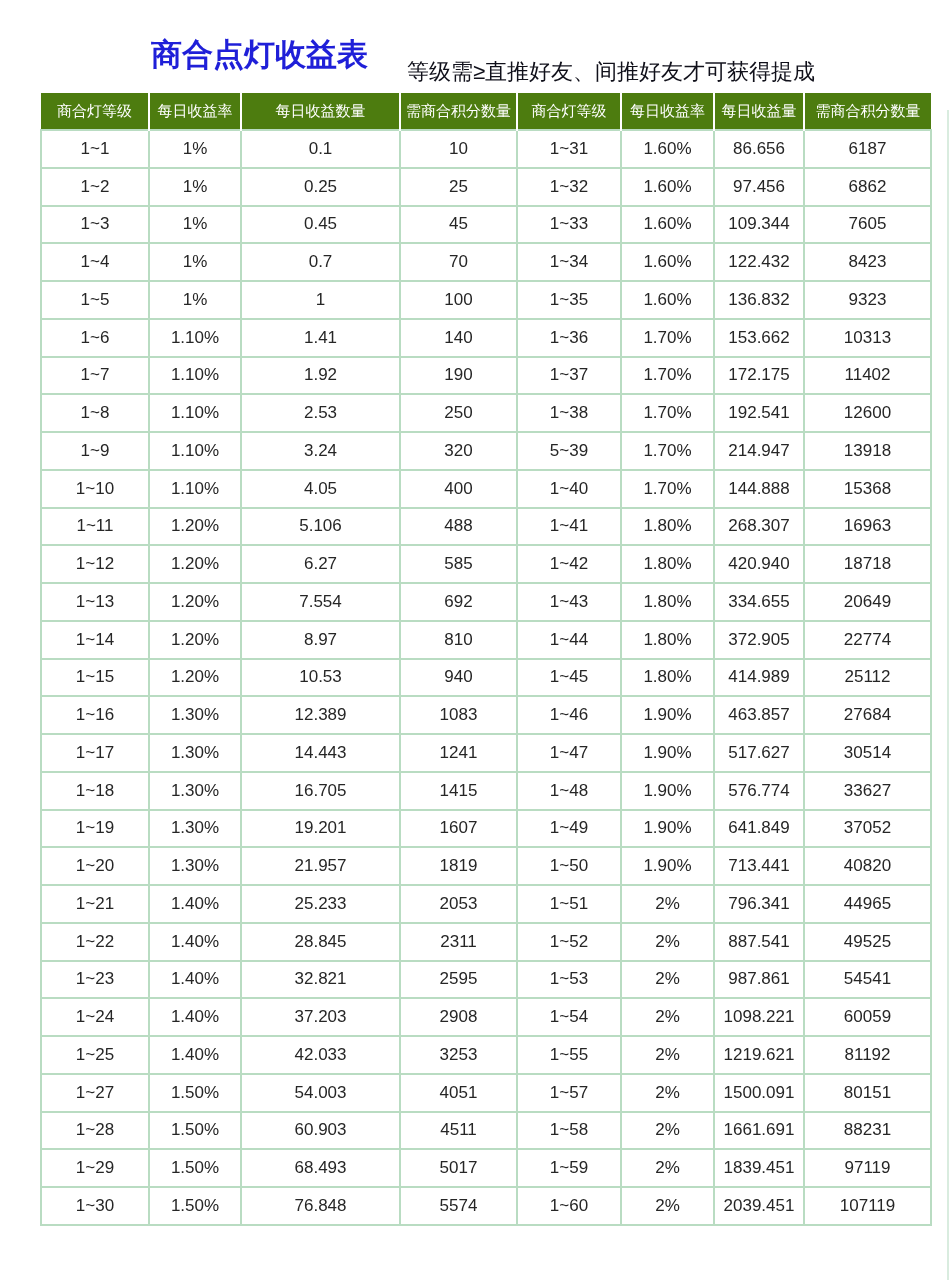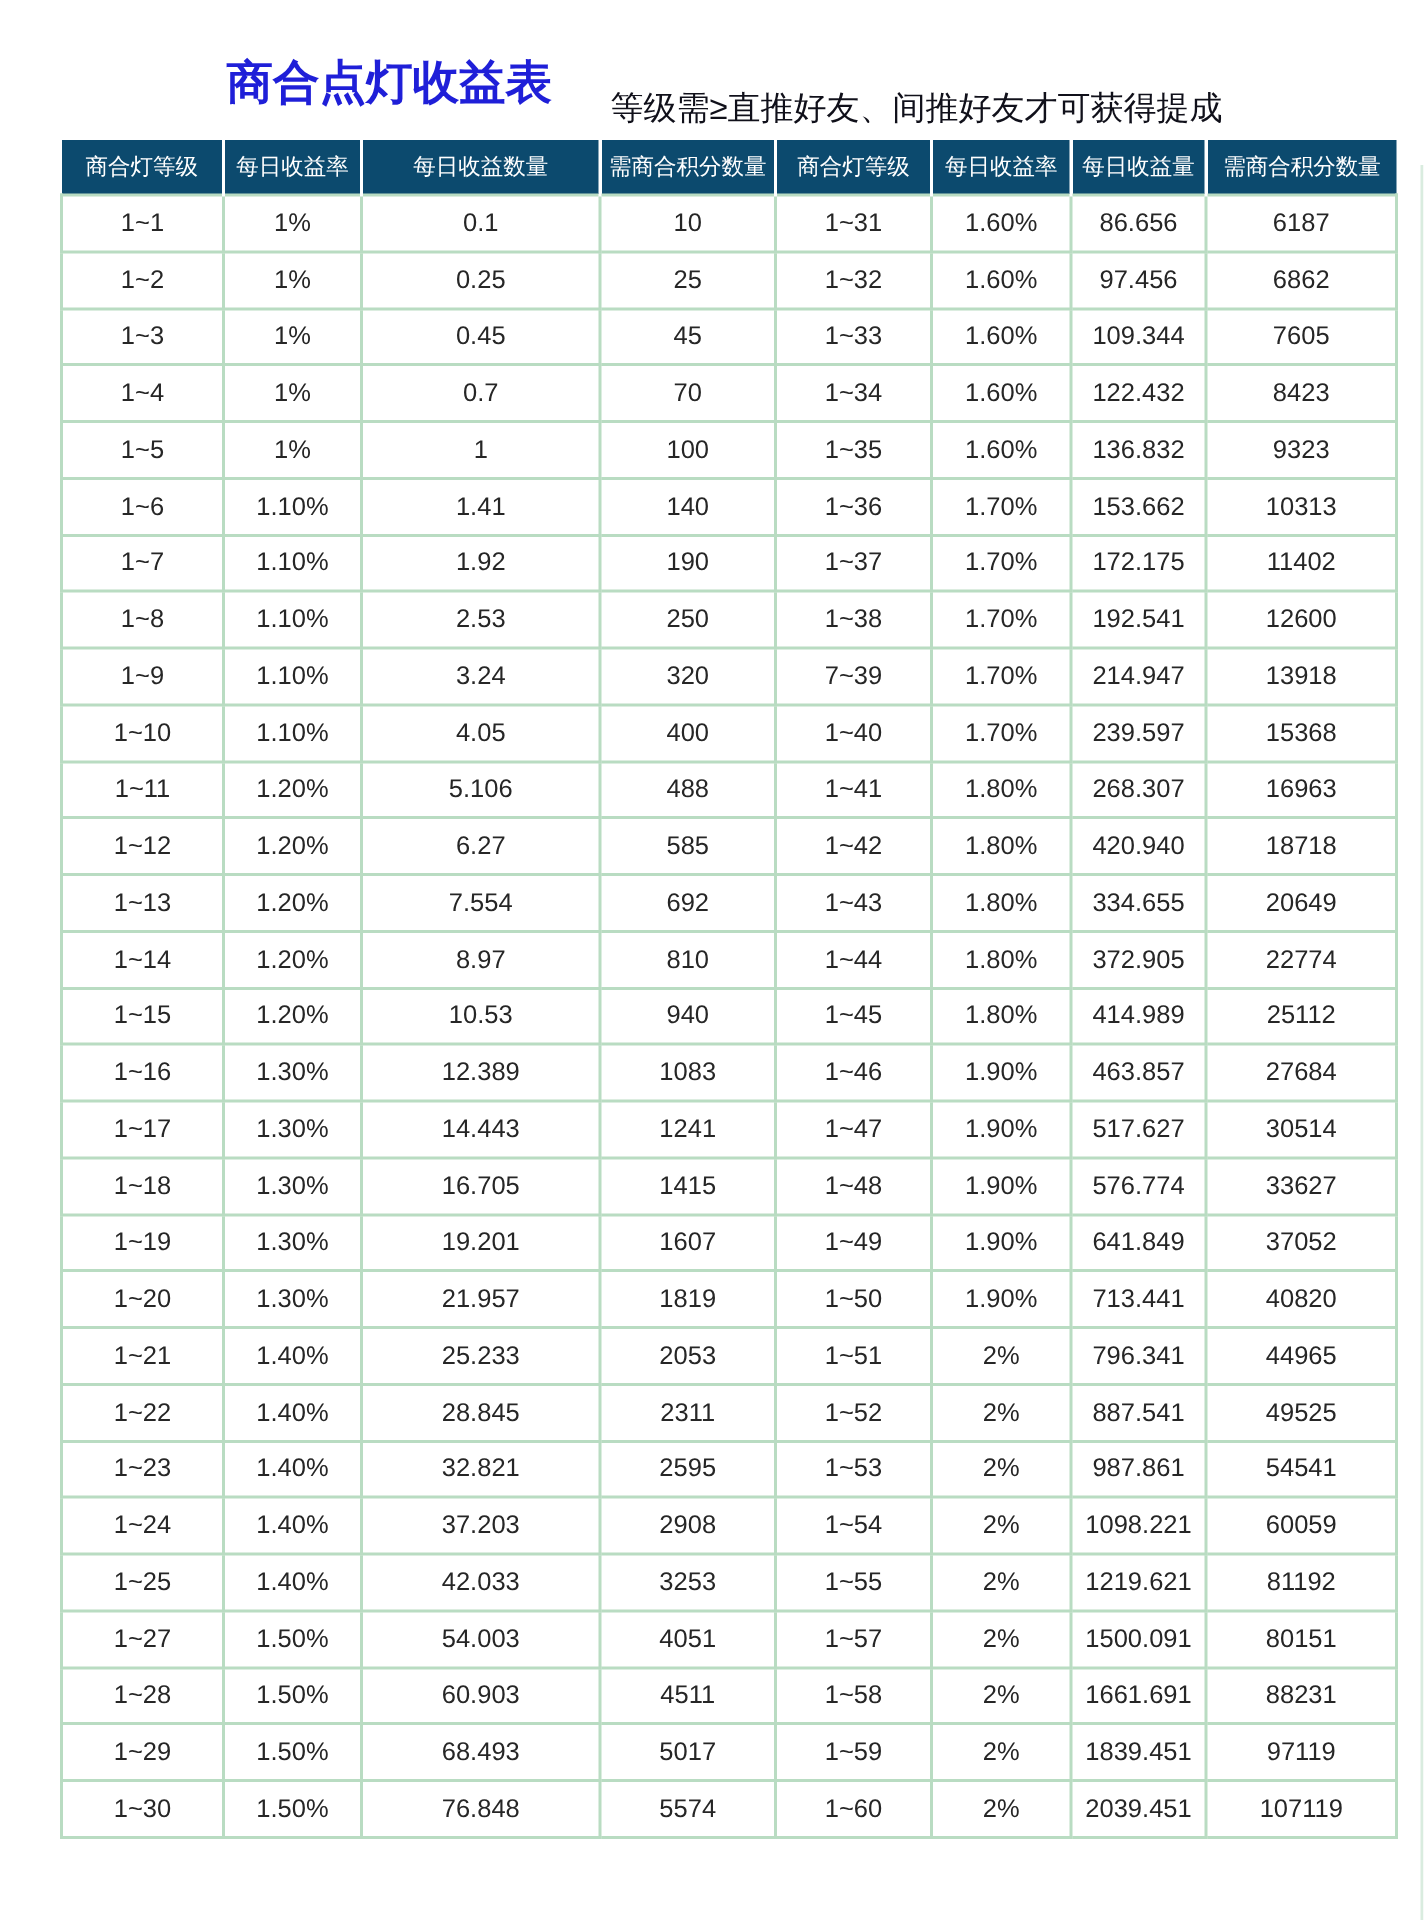--- a/index.html
+++ b/index.html
@@ -15,21 +15,21 @@
   }
   .page-subtitle{
     position:absolute;left:407px;top:57px;
     font-size:22px;font-weight:normal;color:#10101a;white-space:nowrap;
   }
   table.income{
     position:absolute;left:40px;top:93px;width:890px;
     border-collapse:collapse;table-layout:fixed;
   }
   table.income thead th{
-    background:#0c4a6e;color:#ffffff;font-weight:normal;
+    background:#4d7c0f;color:#ffffff;font-weight:normal;
     font-size:15px;height:36px;padding:0;
     border:none;border-left:2px solid #ffffff;
     white-space:nowrap;overflow:hidden;
   }
   table.income thead th:first-child{border-left:none;}
   table.income tbody tr{height:37.75px;}
   table.income tbody td{
     border:2px solid #b9dcc2;
     text-align:center;vertical-align:middle;
     font-size:17px;color:#262626;padding:0;
@@ -148,33 +148,33 @@
         <td>1~38</td>
         <td>1.70%</td>
         <td>192.541</td>
         <td>12600</td>
       </tr>
       <tr>
         <td>1~9</td>
         <td>1.10%</td>
         <td>3.24</td>
         <td>320</td>
-        <td>7~39</td>
+        <td>5~39</td>
         <td>1.70%</td>
         <td>214.947</td>
         <td>13918</td>
       </tr>
       <tr>
         <td>1~10</td>
         <td>1.10%</td>
         <td>4.05</td>
         <td>400</td>
         <td>1~40</td>
         <td>1.70%</td>
-        <td>239.597</td>
+        <td>144.888</td>
         <td>15368</td>
       </tr>
       <tr>
         <td>1~11</td>
         <td>1.20%</td>
         <td>5.106</td>
         <td>488</td>
         <td>1~41</td>
         <td>1.80%</td>
         <td>268.307</td>

